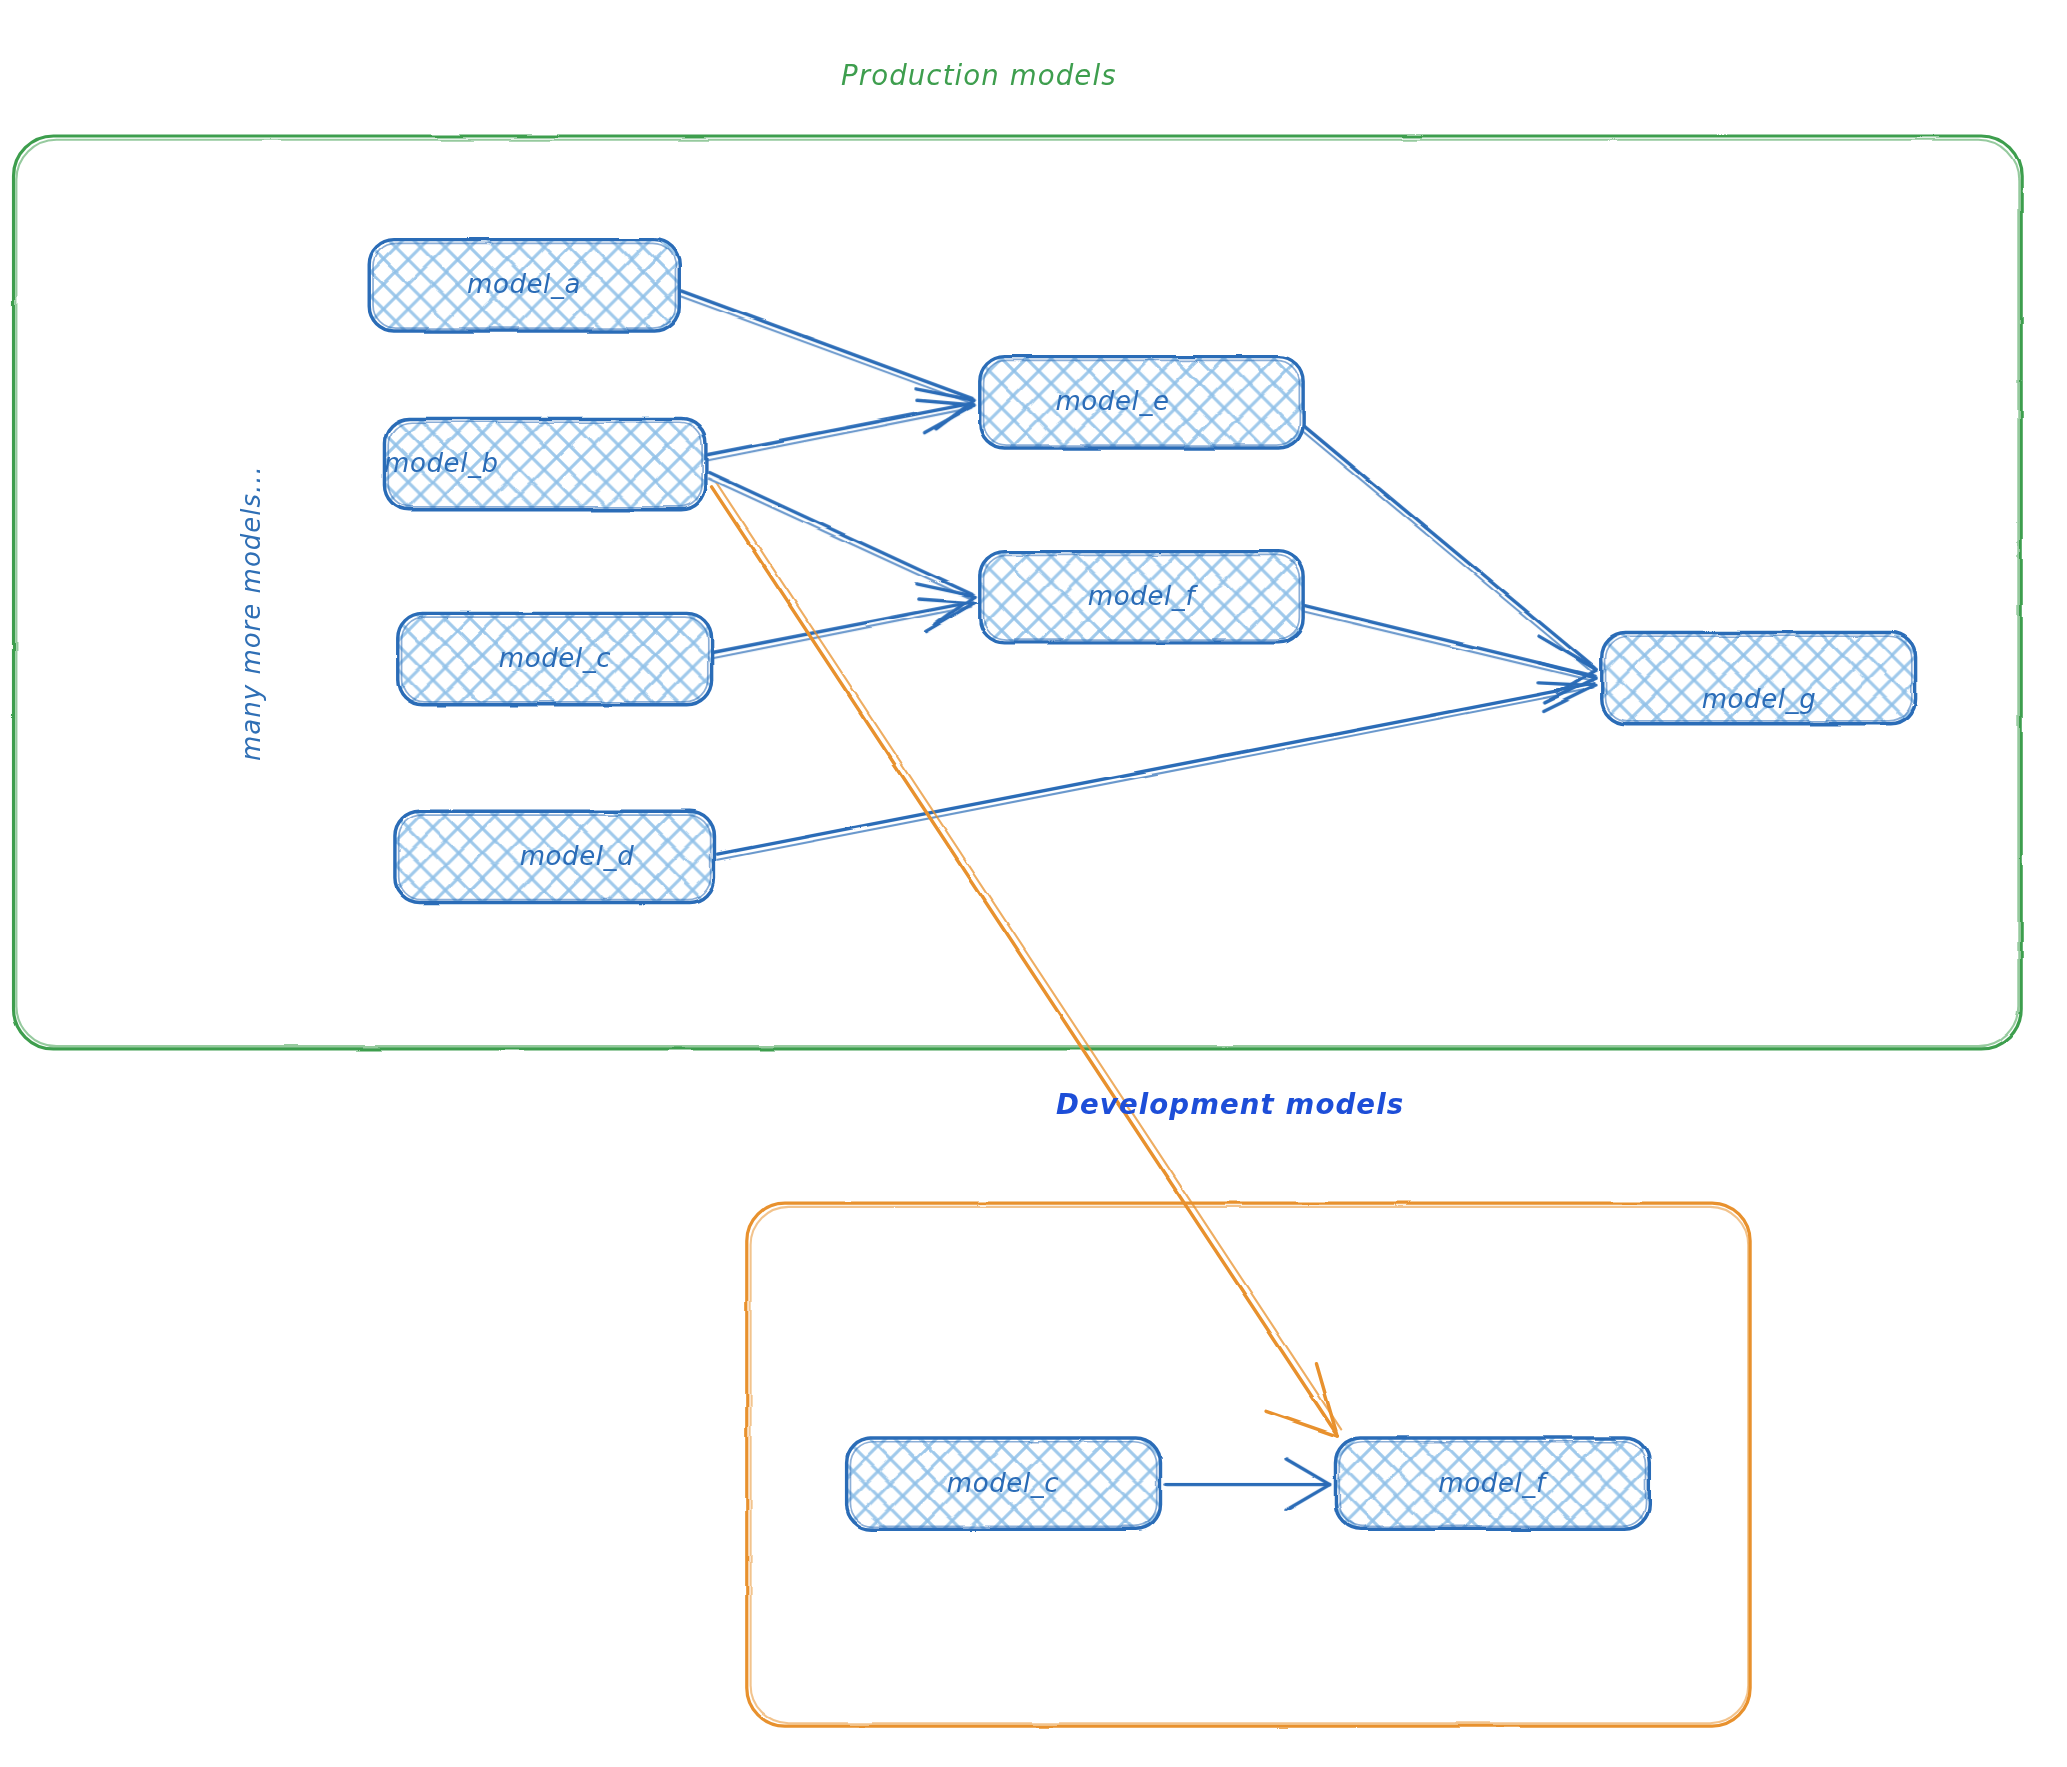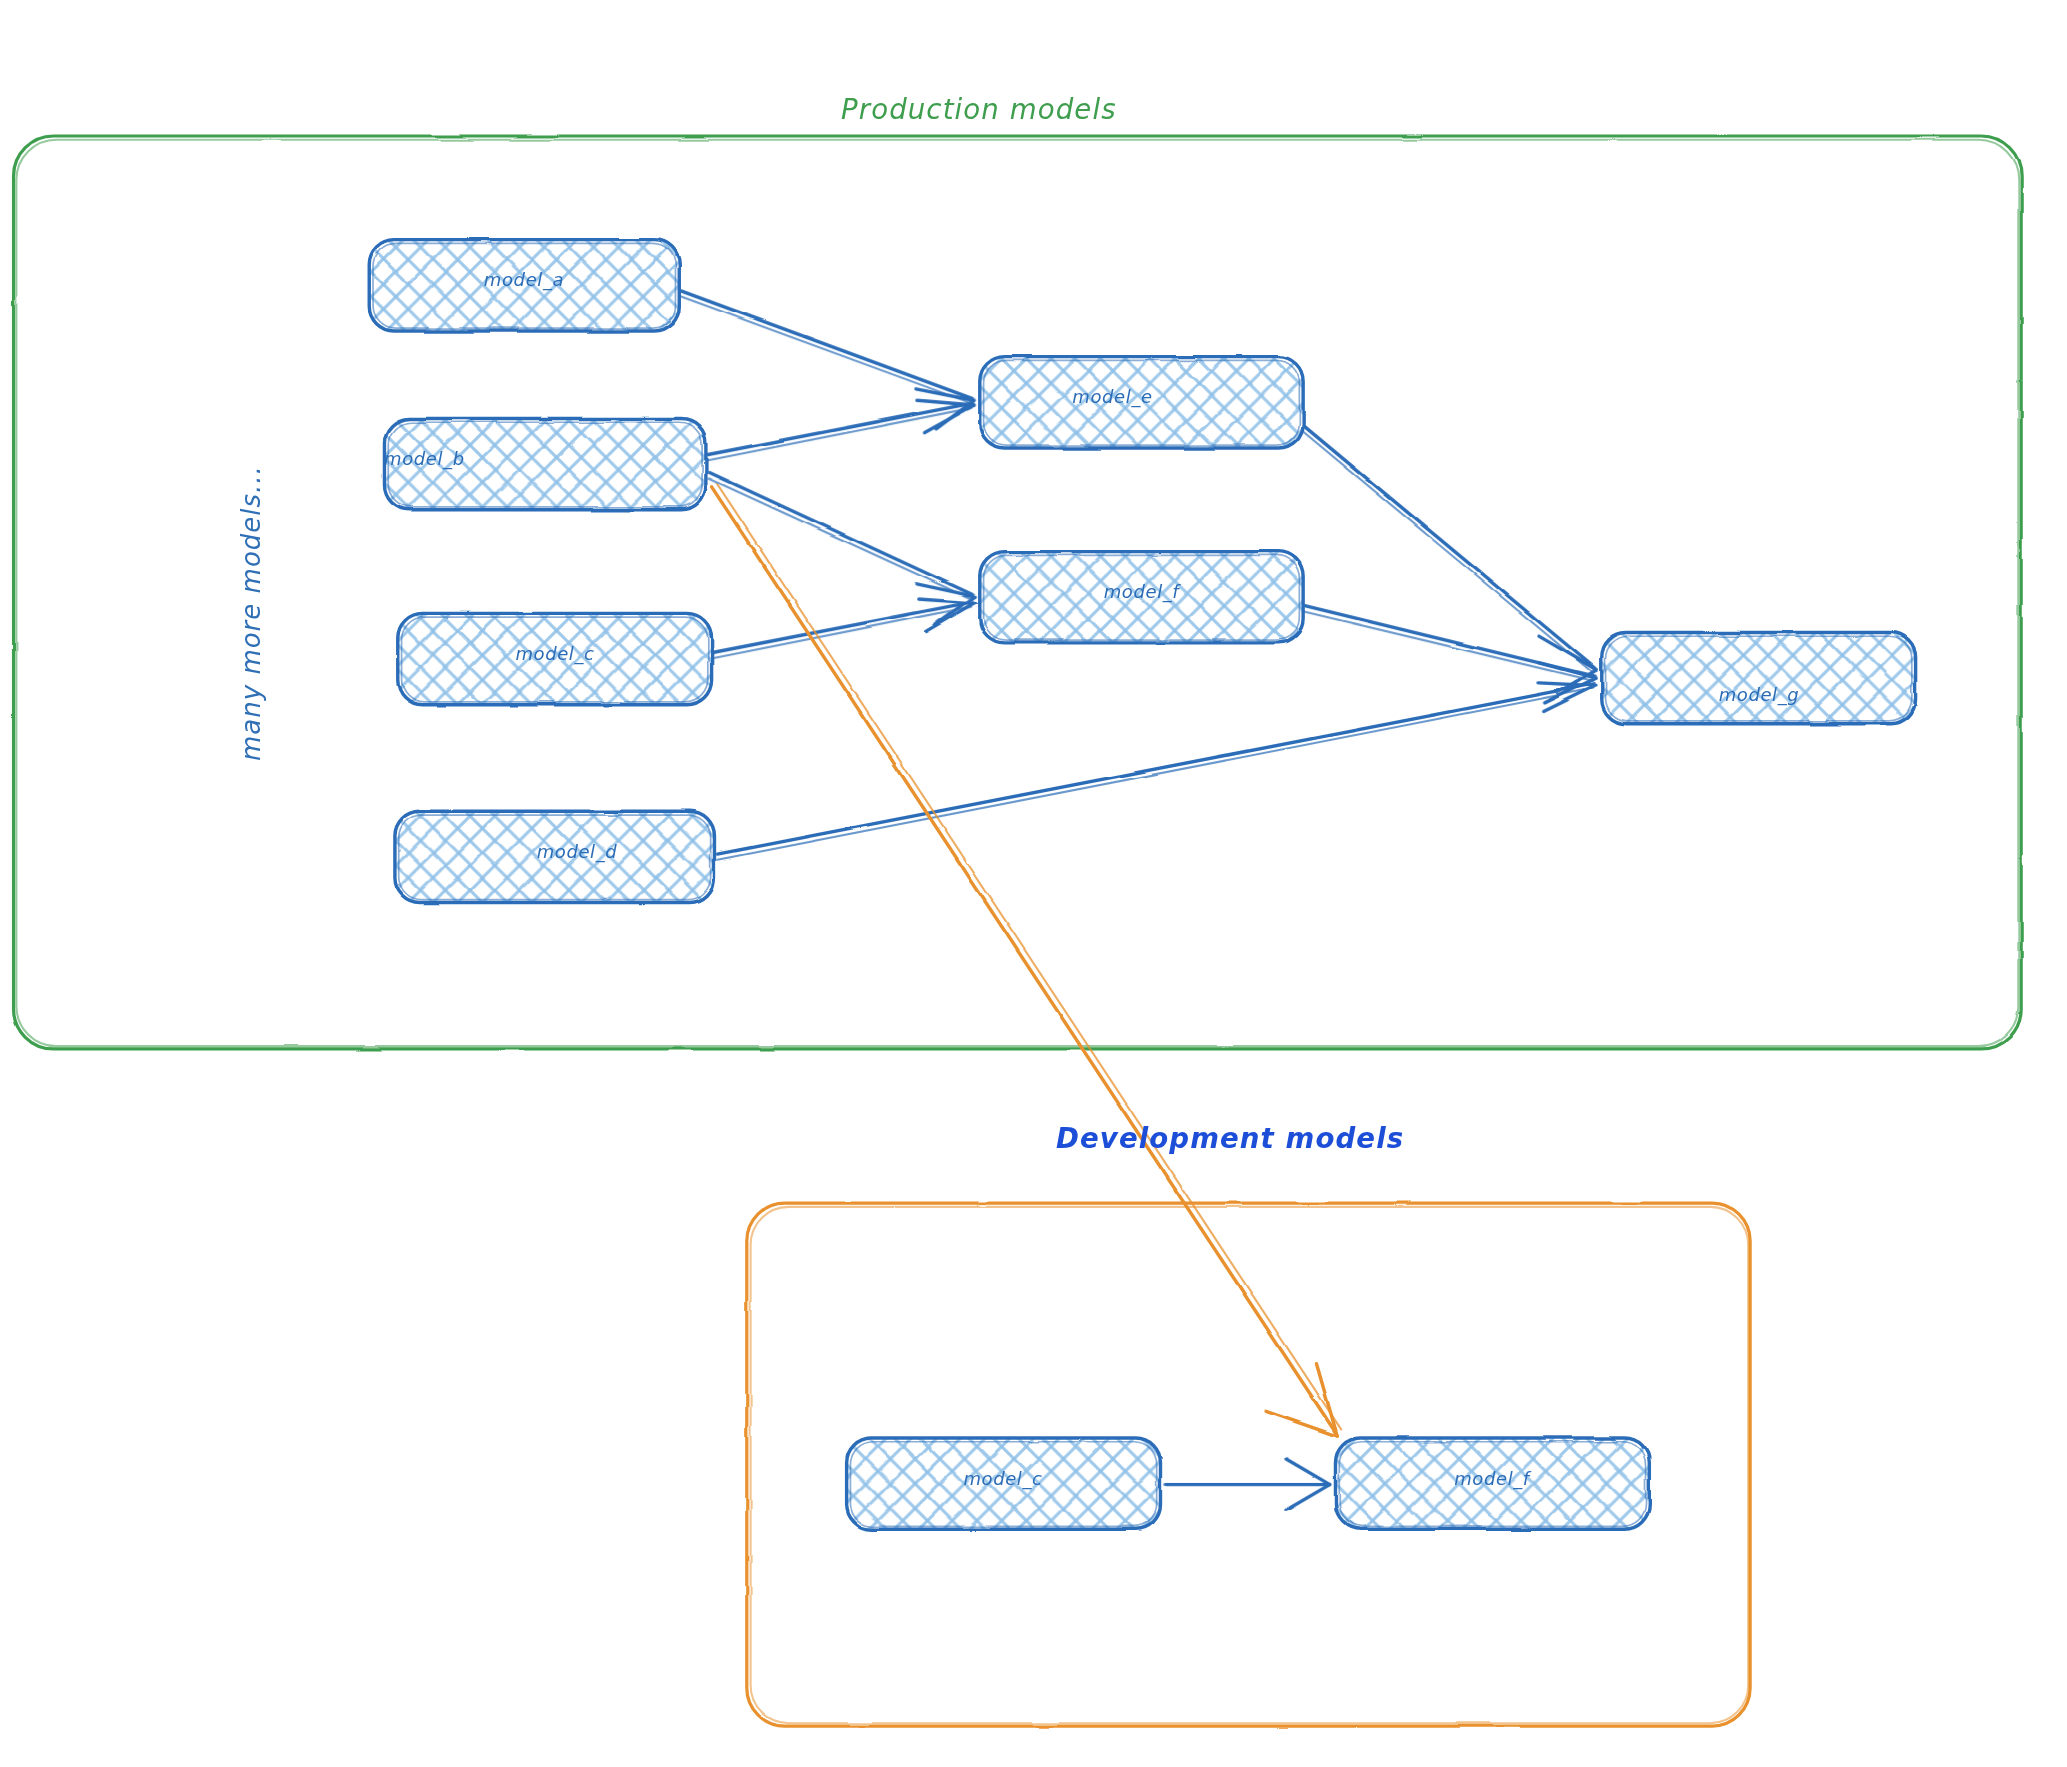--- a/index.html
+++ b/index.html
@@ -14,24 +14,23 @@
     position:absolute;
     white-space:nowrap;
     font-family:"DejaVu Sans", sans-serif;
     -webkit-font-smoothing:antialiased;
   }
   .group-title{
     font-size:27.6px;
     font-style:italic;
     letter-spacing:1.1px;
     font-weight:500;
-    margin-top:34px;
   }
   .node-label{
-    font-size:18px;
+    font-size:26px;
     font-style:italic;
     color:#2B6CB7;
     letter-spacing:0.6px;
     font-weight:500;
   }
   .side-label{
     font-size:26px;
     font-style:italic;
     color:#2F6FB5;
     letter-spacing:1px;

